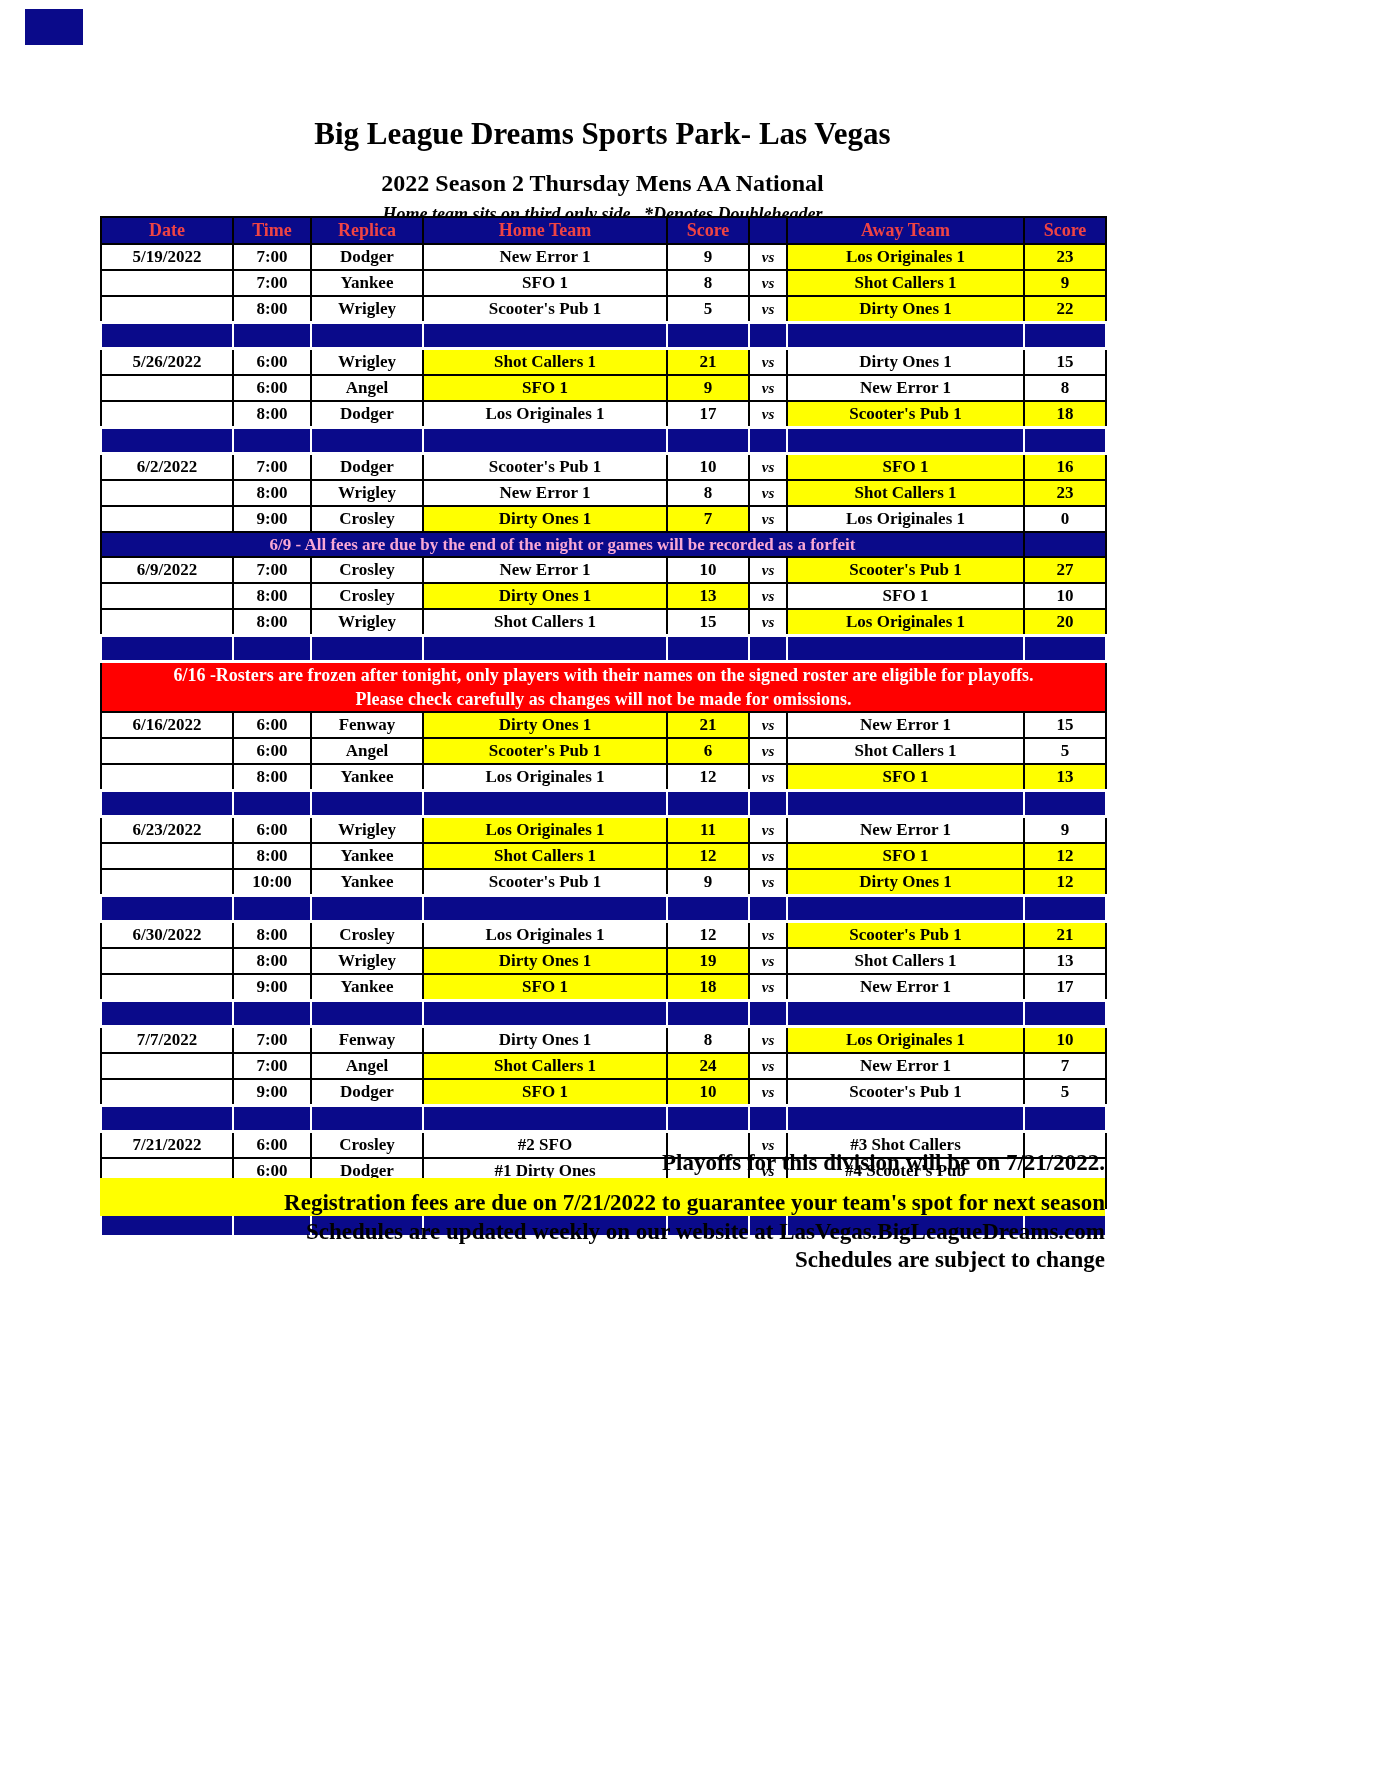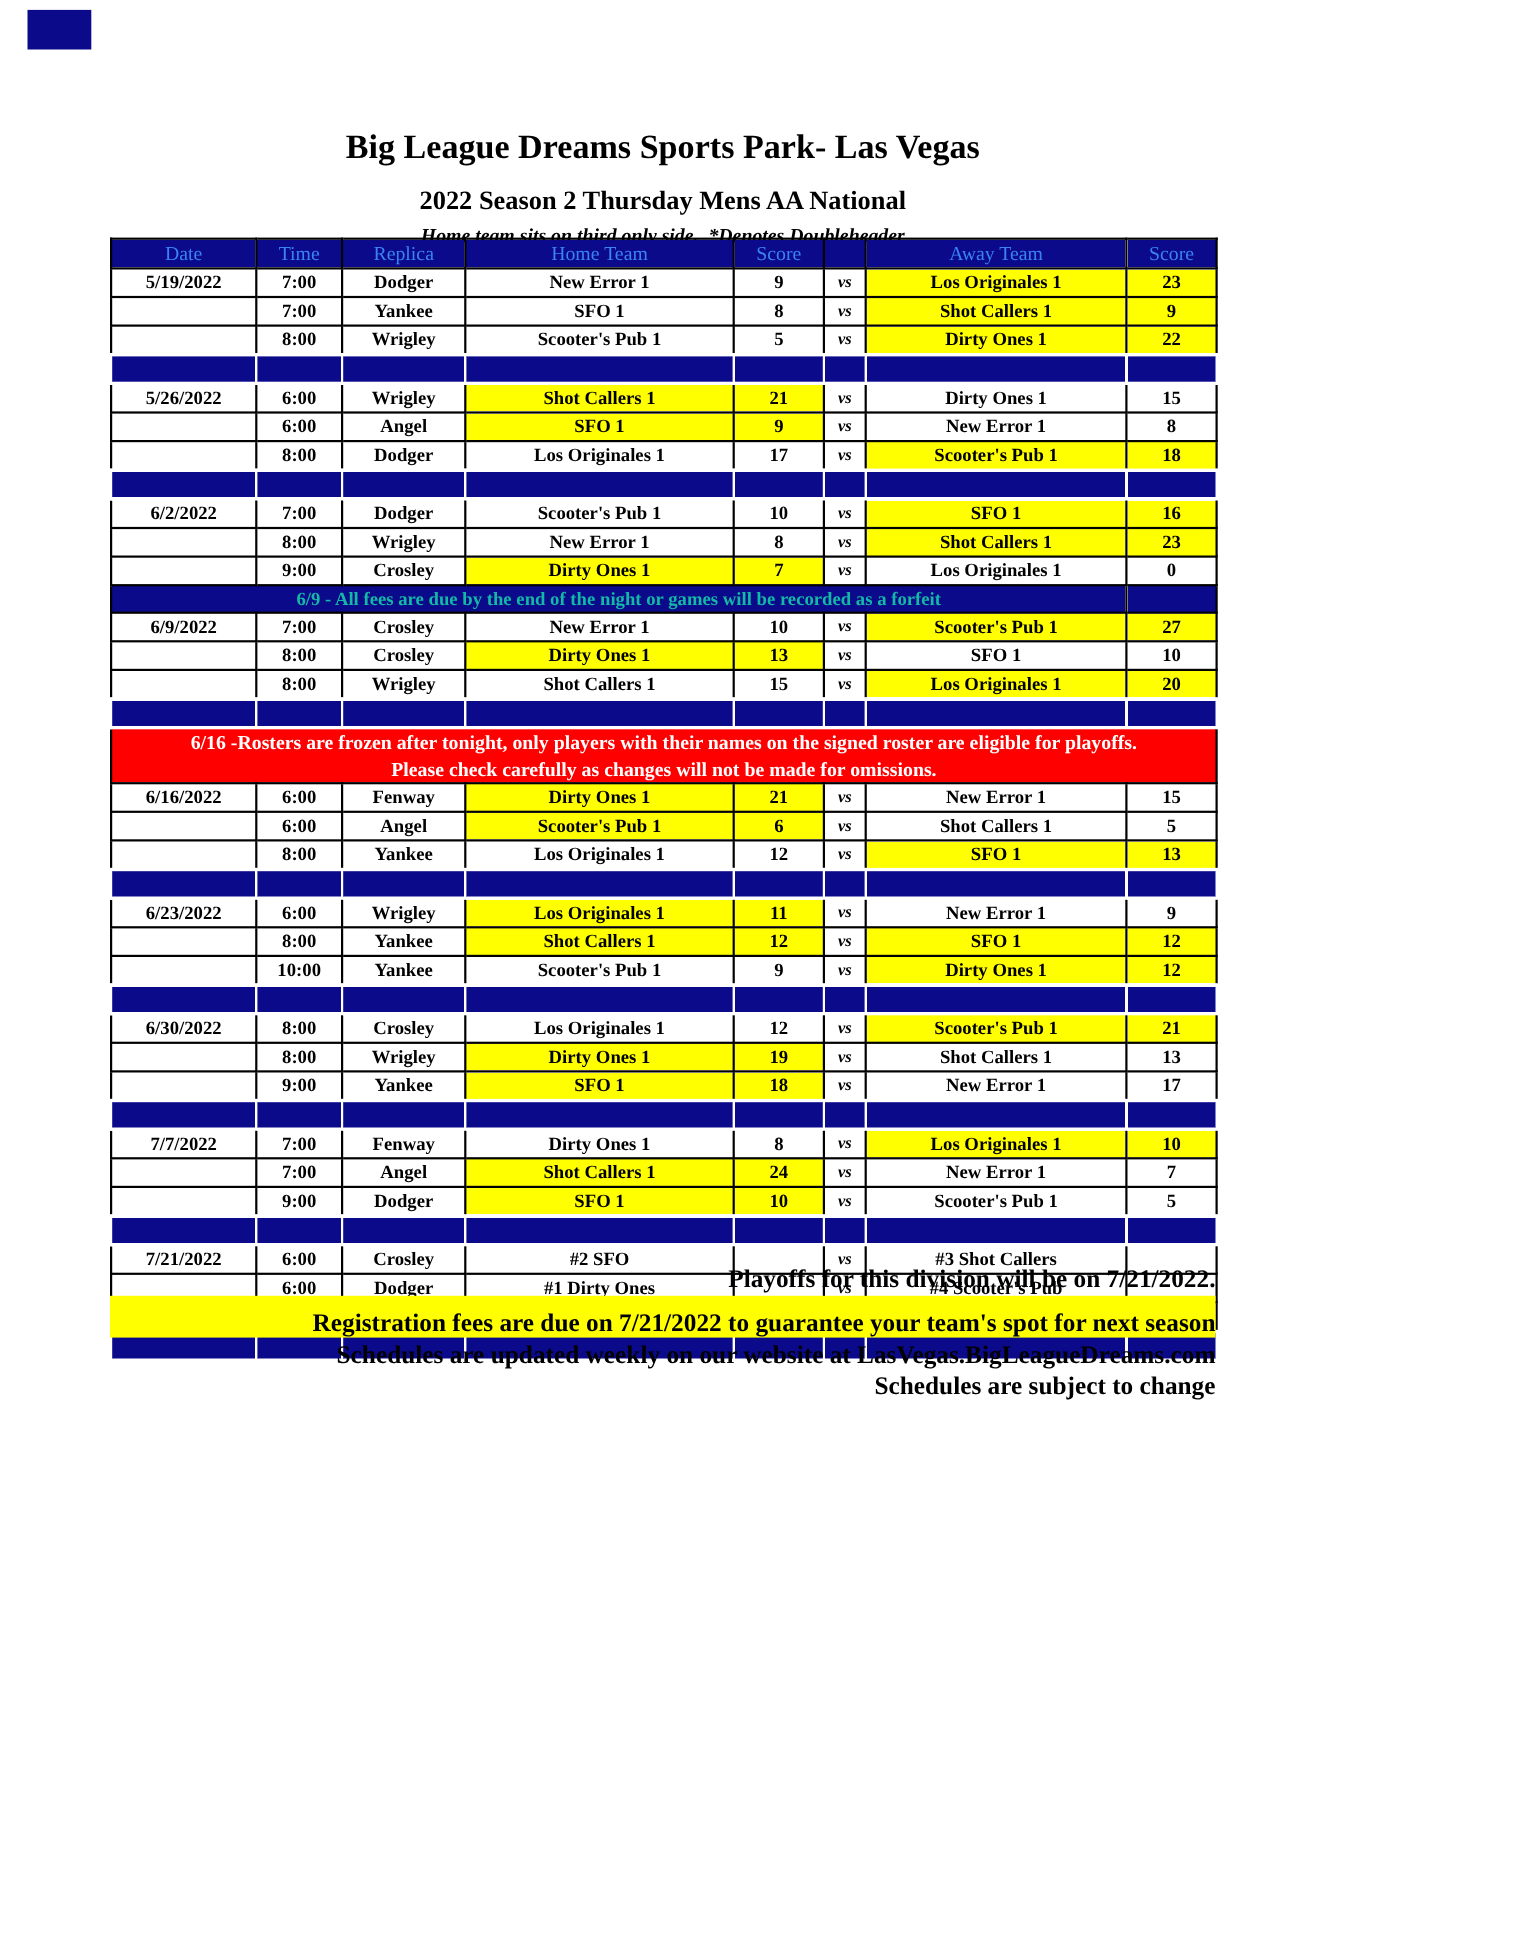--- a/index.html
+++ b/index.html
@@ -14,33 +14,33 @@
   .page-note{font-size:18px;font-weight:bold;font-style:italic;line-height:28px;margin:0;white-space:pre-wrap;}
 
   table.schedule{
     position:absolute;left:100px;top:216px;width:1005px;
     border-collapse:collapse;table-layout:fixed;
   }
   table.schedule th, table.schedule td{
     padding:0;overflow:hidden;white-space:nowrap;text-align:center;vertical-align:middle;
   }
   th.hdr{
-    background:#0a0a8a;color:#3b82f6;font-weight:normal;font-size:18px;height:25px;
+    background:#0a0a8a;color:#ef4444;font-weight:bold;font-size:18px;height:25px;
     border:2px solid #000;
   }
   td.cell{
     background:#ffffff;border:2px solid #000;font-weight:bold;font-size:17px;height:24px;
   }
   td.vs{font-style:italic;font-size:15px;}
   td.hl{background:#ffff00;}
   td.sep{
     background:#0a0a8a;height:23px;border:3px solid #ffffff;border-left-width:2px;border-right-width:2px;
   }
   td.notice-blue, td.notice-blue-end{
-    background:#0a0a8a;color:#14b8a6;font-weight:bold;font-size:17px;height:23px;border:2px solid #000;
+    background:#0a0a8a;color:#f9a8d4;font-weight:bold;font-size:17px;height:23px;border:2px solid #000;
   }
   td.notice-red{
     background:#ff0000;color:#ffffff;font-weight:bold;font-size:18px;border:2px solid #000;height:48px;line-height:24px;
   }
   .footer-block{position:absolute;left:100px;top:1150px;width:1005px;font-weight:bold;font-size:23px;line-height:25px;text-align:right;}
   .footer-line{margin:0 0 3px 2px;}
   .footer-highlight{background:#ffff00;margin:0 0 3px 0;padding:12px 0 1px 4px;}
 </style>
 </head>
 <body>

